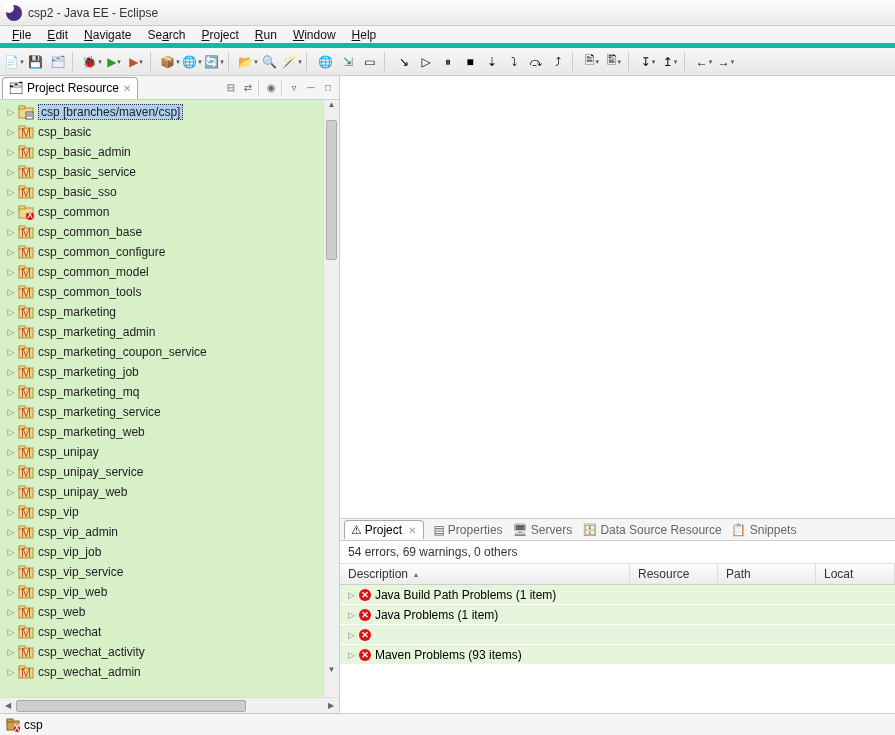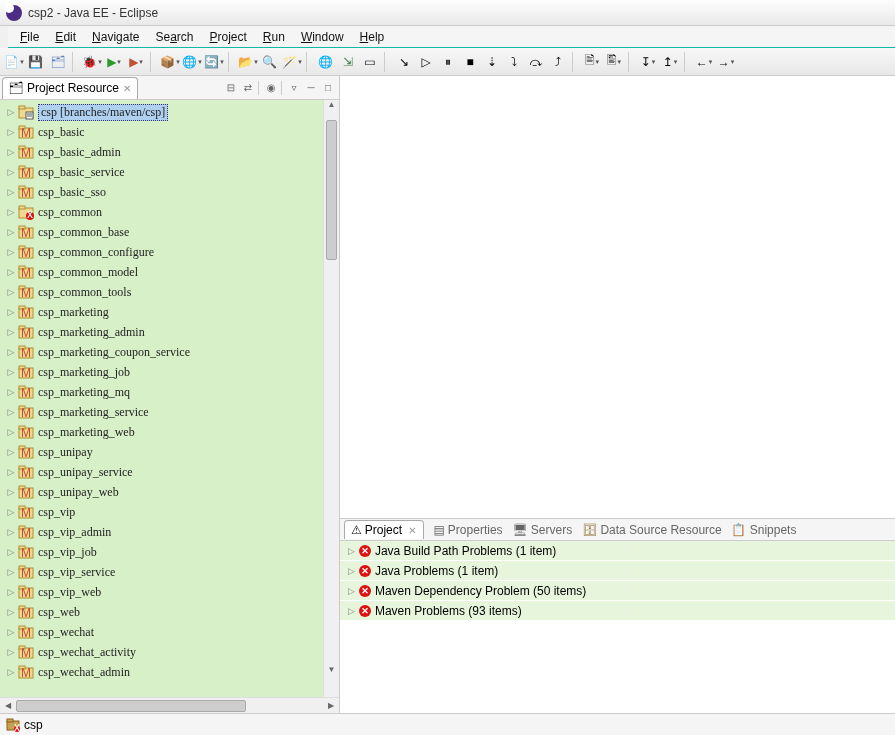--- a/index.html
+++ b/index.html
@@ -5,21 +5,21 @@
   * { box-sizing: border-box; margin: 0; padding: 0; font-family: "Segoe UI", Tahoma, sans-serif; font-size: 12px; }
   body { background: #f0f0f0; width: 895px; height: 735px; overflow: hidden; display: flex; flex-direction: column; }
   
   
   .titlebar { height: 26px; background: linear-gradient(#fdfdfd,#e9e9e9); border-bottom:1px solid #ccc; display:flex; align-items:center; padding:0 6px; }
   .titlebar .eclipse-icon { width:16px; height:16px; background:#4b2e83; border-radius:50%; margin-right:6px; display:inline-block; position:relative; }
   .titlebar .eclipse-icon::after { content:""; position:absolute; width:10px; height:10px; background:#fff; border-radius:50%; left:-2px; top:-2px; }
   .titlebar-text { color:#333; }
   
   
-  .menubar { height: 22px; background:#f5f5f5; display:flex; align-items:center; padding:0 4px; border-bottom:1px solid #14b8a6;margin-left:8px; }
+  .menubar { height: 22px; background:#f5f5f5; display:flex; align-items:center; padding:0 4px; border-bottom:5px solid #14b8a6; }
   .menubar .mi { padding:2px 8px; cursor:default; color:#111; }
   .menubar .mi u { text-decoration: underline; }
   
   
   .toolbar { height: 28px; background:linear-gradient(#f7f7f7,#e8e8e8); border-bottom:1px solid #ccc; display:flex; align-items:center; padding:0 4px; gap:2px; }
   .tbtn { width:20px; height:20px; display:flex; align-items:center; justify-content:center; border:1px solid transparent; cursor:default; }
   .tsep { width:6px; height:20px; border-left:1px solid #ccc; margin:0 2px; }
   .dd::after { content:"▾"; font-size:7px; color:#555; margin-left:1px; }
   
   
@@ -33,21 +33,21 @@
   .tab .close-x { margin-left:4px; color:#999; font-size:10px; }
   .tabhdr-right { margin-left:auto; display:flex; gap:3px; padding-right:4px; align-items:center; }
   .ticonsm { width:14px; height:14px; display:inline-flex; align-items:center; justify-content:center; font-size:10px; color:#666; }
   
   .tree-wrap { flex:1; position:relative; display:flex; }
   .tree { flex:1; background:#d8f0c8; overflow:auto; padding:2px 0; }
   .tree-item { display:flex; align-items:center; height:20px; padding-left:6px; cursor:default; white-space:nowrap; }
   .tree-item .exp { width:10px; height:10px; display:inline-flex; align-items:center; justify-content:center; color:#888; font-size:9px; margin-right:2px; }
   .tree-item .picon { width:16px; height:16px; margin-right:4px; display:inline-flex; align-items:center; justify-content:center; }
   .tree-item.selected .label-text { background:#b0d0f0; border:1px dotted #336; padding:0 2px; }
-  .label-text { color:#222;font-family:Liberation Serif, serif; }
+  .label-text { color:#222; }
   .scrollbar-v { width:16px; background:#f0f0f0; border-left:1px solid #ddd; position:relative; }
   .scrollbar-v .thumb { position:absolute; left:2px; right:2px; top:20px; height:140px; background:#cdcdcd; border:1px solid #aaa; border-radius:2px; }
   .scrollbar-v .arrow-up, .scrollbar-v .arrow-down { position:absolute; left:0; right:0; height:16px; text-align:center; font-size:8px; color:#666; }
   .scrollbar-v .arrow-up { top:0; } .scrollbar-v .arrow-down { bottom:16px; }
   .scrollbar-h { height:16px; background:#f0f0f0; border-top:1px solid #ddd; display:flex; align-items:center; }
   .scrollbar-h .harrow { width:16px; text-align:center; font-size:8px; color:#666; }
   .scrollbar-h .htrack { flex:1; height:12px; position:relative; }
   .scrollbar-h .hthumb { position:absolute; top:0; bottom:0; left:0; width:230px; background:#cdcdcd; border:1px solid #aaa; border-radius:2px; }
   
   
@@ -524,21 +524,31 @@
         </div>
         <div class="btab">
           <span class="ic-db">🗄</span>
           <span>Data Source Resource</span>
         </div>
         <div class="btab">
           <span>📋</span>
           <span>Snippets</span>
         </div>
       </div>
+      <div class="summary">54 errors, 69 warnings, 0 others</div>
       <div class="ptable">
+        <div class="pth">
+          <div class="pth-cell desc">
+              <span>Description</span>
+              <span class="sort">▴</span>
+            </div>
+          <div class="pth-cell res">Resource</div>
+          <div class="pth-cell path">Path</div>
+          <div class="pth-cell loc">Locat</div>
+        </div>
         <div id="prows">
             <div class="prow">
               <div class="pcell desc">
                 <span class="exp" style="color:#888;font-size:9px;">▷</span>
                 <span class="err-ico">✕</span>
                 <span>Java Build Path Problems (1 item)</span>
               </div>
               <div class="pcell res"></div>
               <div class="pcell path"></div>
               <div class="pcell loc"></div>
@@ -550,21 +560,20 @@
                 <span>Java Problems (1 item)</span>
               </div>
               <div class="pcell res"></div>
               <div class="pcell path"></div>
               <div class="pcell loc"></div>
             </div>
             <div class="prow">
               <div class="pcell desc">
                 <span class="exp" style="color:#888;font-size:9px;">▷</span>
                 <span class="err-ico">✕</span>
-                <span>Maven Dependency Problem (50 items)</span>
               </div>
               <div class="pcell res"></div>
               <div class="pcell path"></div>
               <div class="pcell loc"></div>
             </div>
             <div class="prow">
               <div class="pcell desc">
                 <span class="exp" style="color:#888;font-size:9px;">▷</span>
                 <span class="err-ico">✕</span>
                 <span>Maven Problems (93 items)</span>

